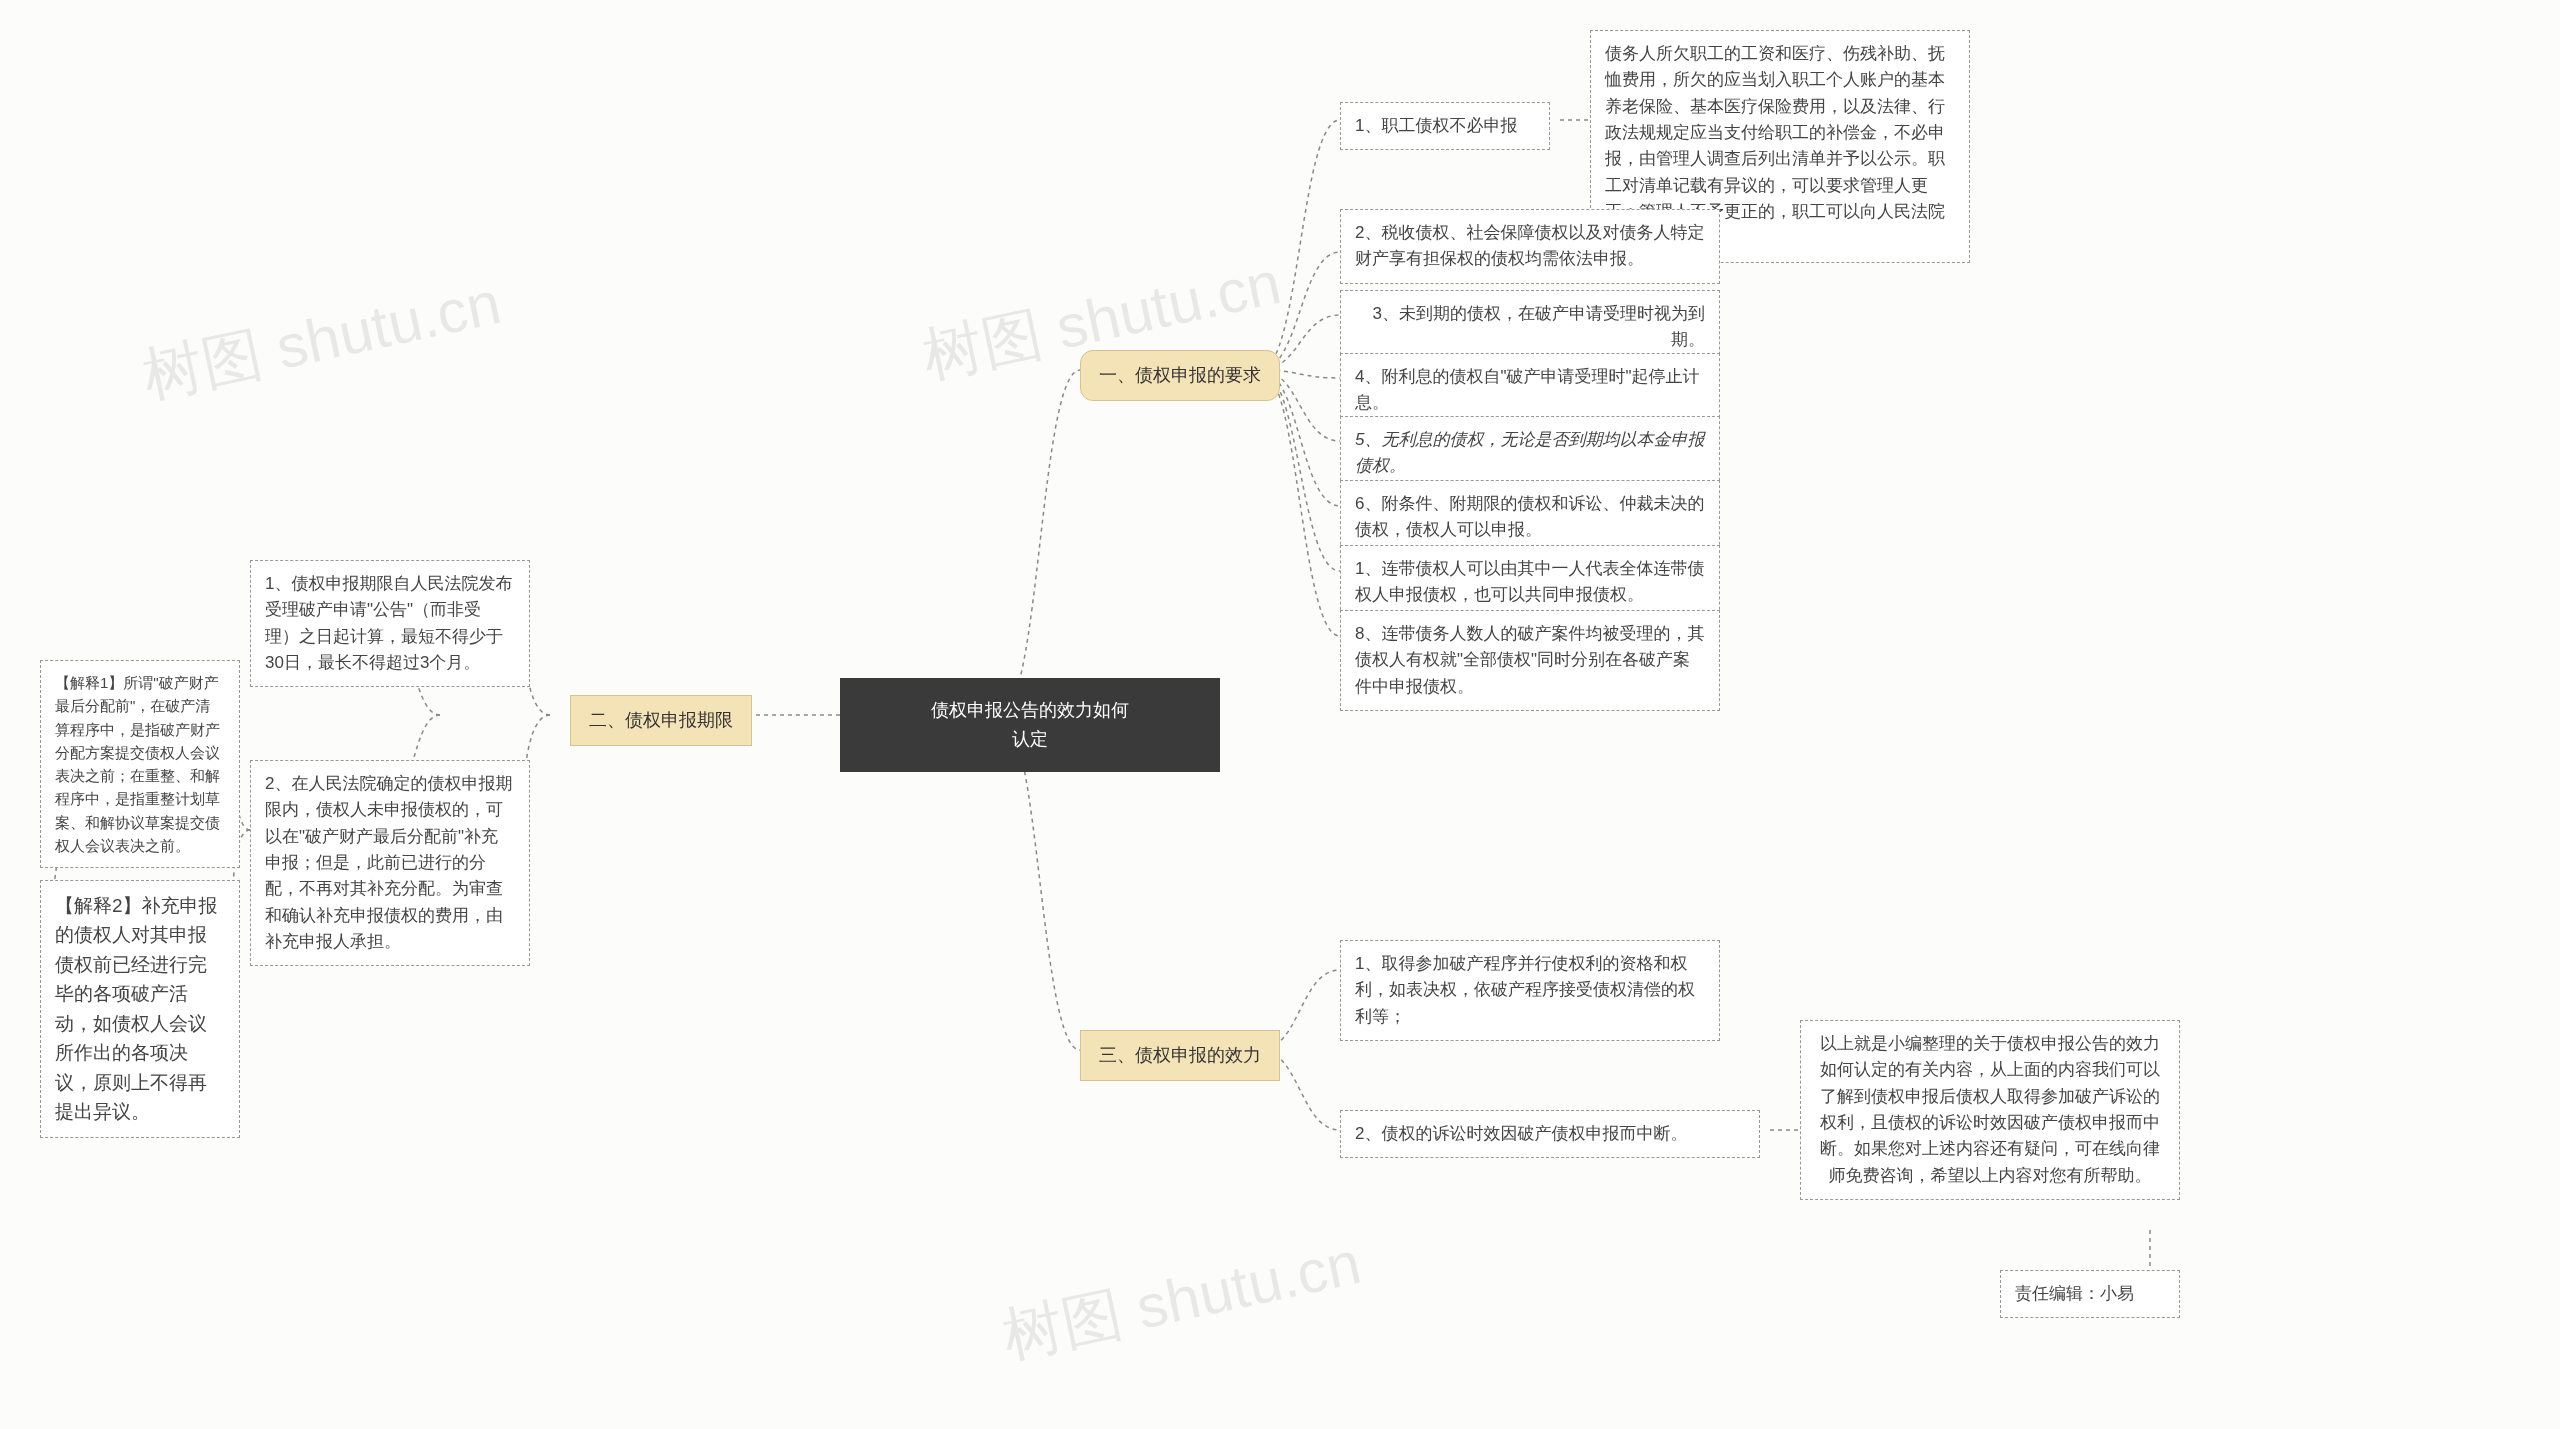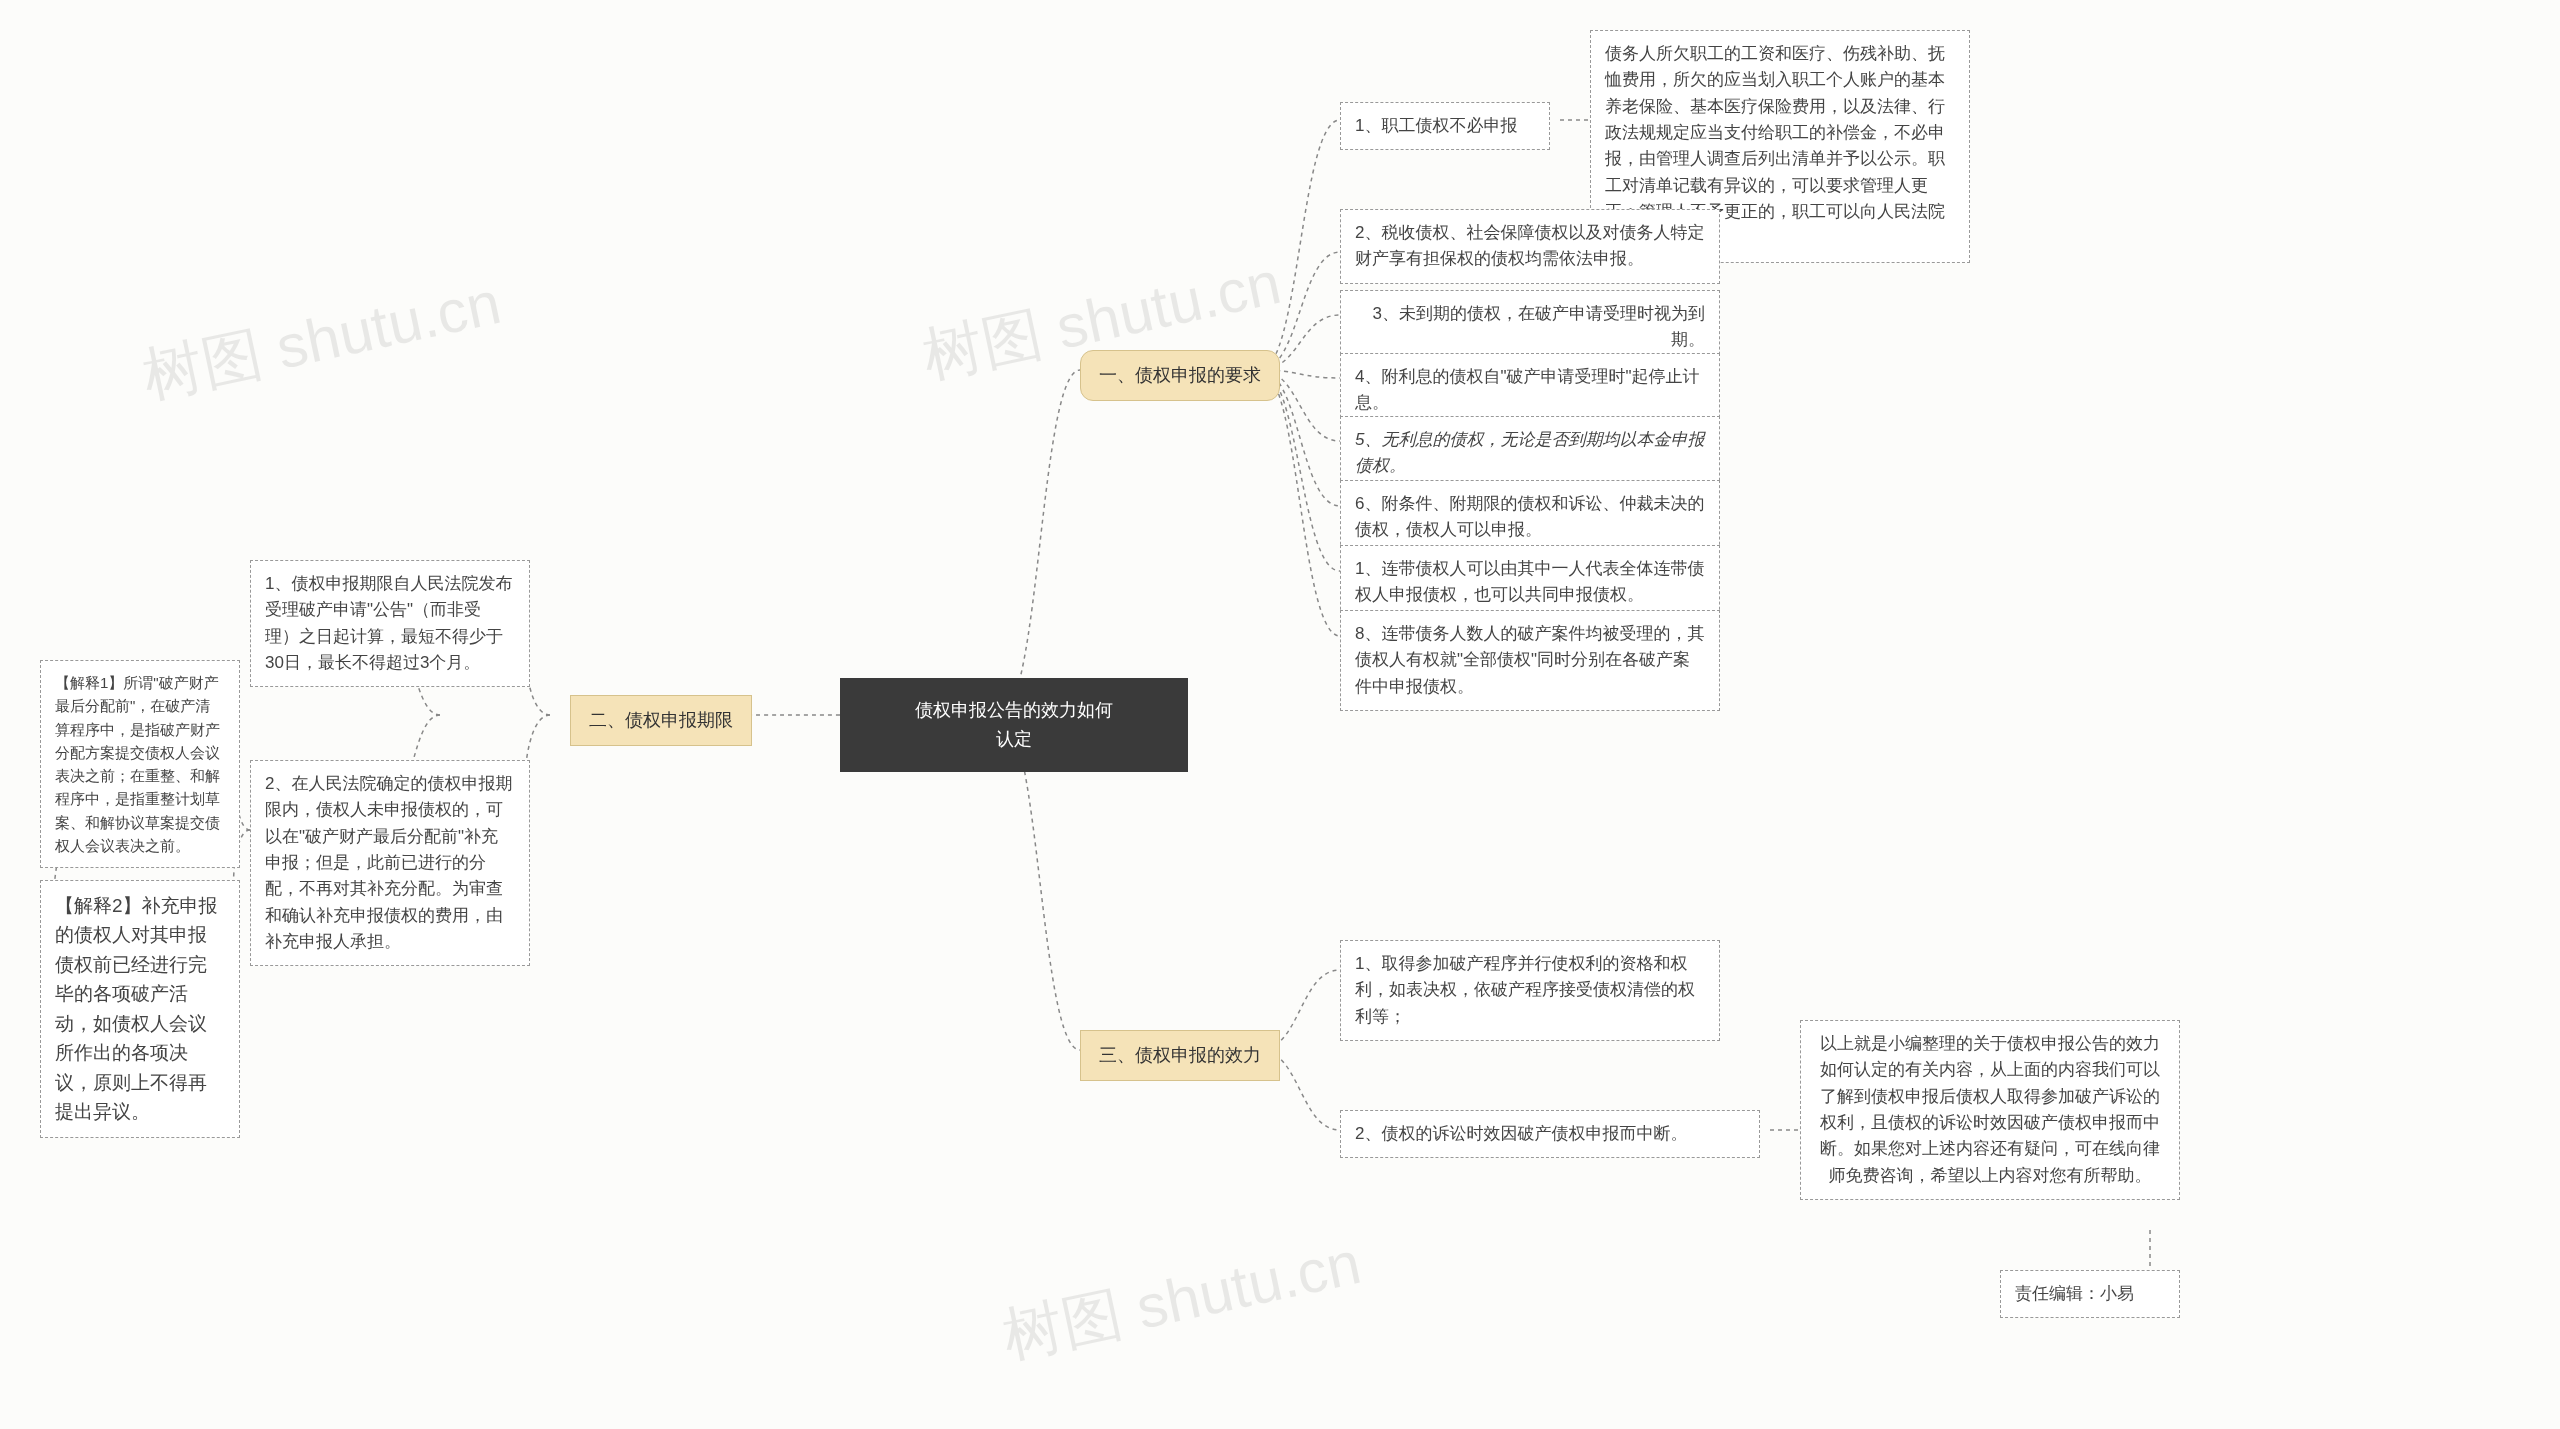--- a/index.html
+++ b/index.html
@@ -37,21 +37,21 @@
   .node {
     position: absolute;
     font-size: 18px;
     line-height: 1.6;
   }
   .root {
     background: #3a3a3a;
     color: #fff;
     padding: 18px 12px;
     text-align: center;
-    width: 348px;
+    width: 380px;
   }
   .section {
     background: #f5e3b8;
     border: 1px solid #d6c28c;
     padding: 10px 18px;
     color: #333;
   }
   .leaf {
     border: 1.5px dashed #999;
     background: #fff;

